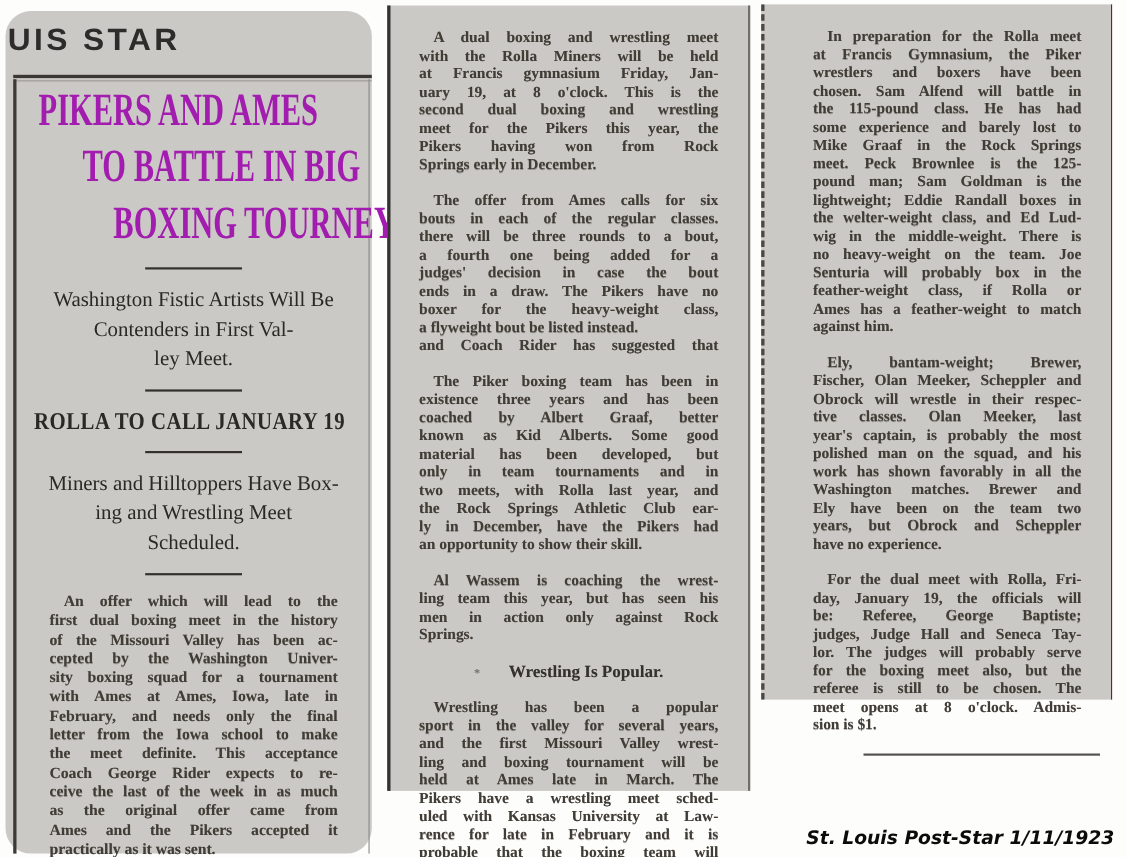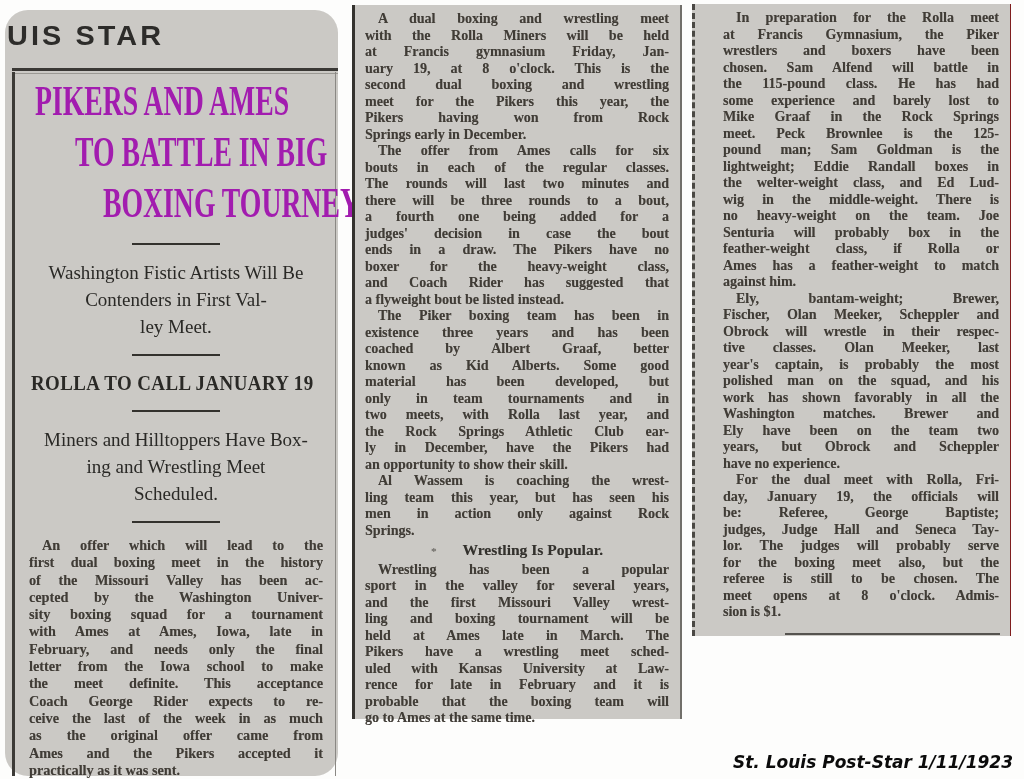--- a/index.html
+++ b/index.html
@@ -36,21 +36,21 @@
 
   .shortrule{width:88px;border-top:2px solid #33312d;margin:14px auto;}
   .deck{font-size:19px;line-height:27px;font-weight:normal;color:#2a2926;}
   .crosshead{font-size:22px;font-weight:bold;white-space:nowrap;
     transform:scaleX(0.86);transform-origin:left;margin-left:2px;
     letter-spacing:0.5px;color:#2a2926;}
 
   .bodytext{font-size:14px;line-height:16.5px;color:#403c36;font-weight:bold;
     text-shadow:0.2px 0.3px 0.5px rgba(45,40,34,0.35);}
   #panel-left .bodytext{font-size:14.2px;line-height:17.3px;}
-  .para{margin:0;}
+  .para{margin:16px;}
   .tl{text-align:justify;text-align-last:justify;}
   .tl-first{text-indent:13px;}
   .tl-last{text-align-last:left;}
   .center-lines .tl{text-align:center;text-align-last:center;text-indent:0;white-space:nowrap;}
 
   .colsubhead{text-align:center;font-weight:bold;font-size:15.5px;
     margin:3px 0 2px;color:#33312d;}
   .colsubhead .mark{color:#6b6965;font-size:11px;margin-right:26px;font-weight:normal;}
   .endrule{width:215px;border-top:2px solid #55534f;margin:12px 30px 0 62px;}
 
@@ -113,28 +113,27 @@
       <div class="tl">at Francis gymnasium Friday, Jan-</div>
       <div class="tl">uary 19, at 8 o'clock.  This is the</div>
       <div class="tl">second dual boxing and wrestling</div>
       <div class="tl">meet for the Pikers this year, the</div>
       <div class="tl">Pikers having won from Rock</div>
       <div class="tl tl-last">Springs early in December.</div>
     </div>
   <div class="para">
       <div class="tl tl-first">The offer from Ames calls for six</div>
       <div class="tl">bouts in each of the regular classes.</div>
-      <div class="tl">The rounds will last two minutes and</div>
       <div class="tl">there will be three rounds to a bout,</div>
       <div class="tl">a fourth one being added for a</div>
       <div class="tl">judges' decision in case the bout</div>
       <div class="tl">ends in a draw.  The Pikers have no</div>
       <div class="tl">boxer for the heavy-weight class,</div>
+      <div class="tl tl-last">a flyweight bout be listed instead.</div>
       <div class="tl">and Coach Rider has suggested that</div>
-      <div class="tl tl-last">a flyweight bout be listed instead.</div>
     </div>
   <div class="para">
       <div class="tl tl-first">The Piker boxing team has been in</div>
       <div class="tl">existence three years and has been</div>
       <div class="tl">coached by Albert Graaf, better</div>
       <div class="tl">known as Kid Alberts.  Some good</div>
       <div class="tl">material has been developed, but</div>
       <div class="tl">only in team tournaments and in</div>
       <div class="tl">two meets, with Rolla last year, and</div>
       <div class="tl">the Rock Springs Athletic Club ear-</div>

